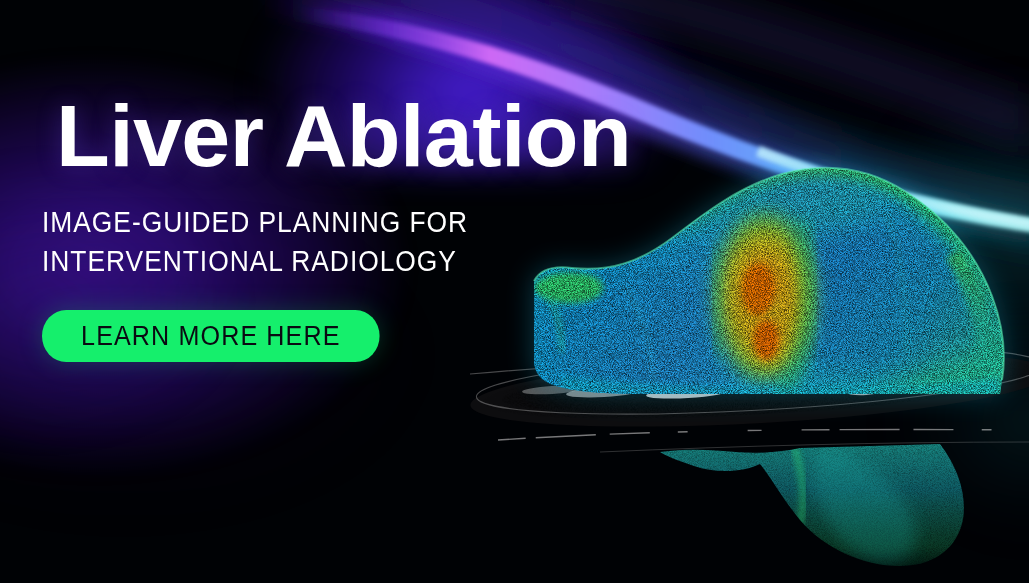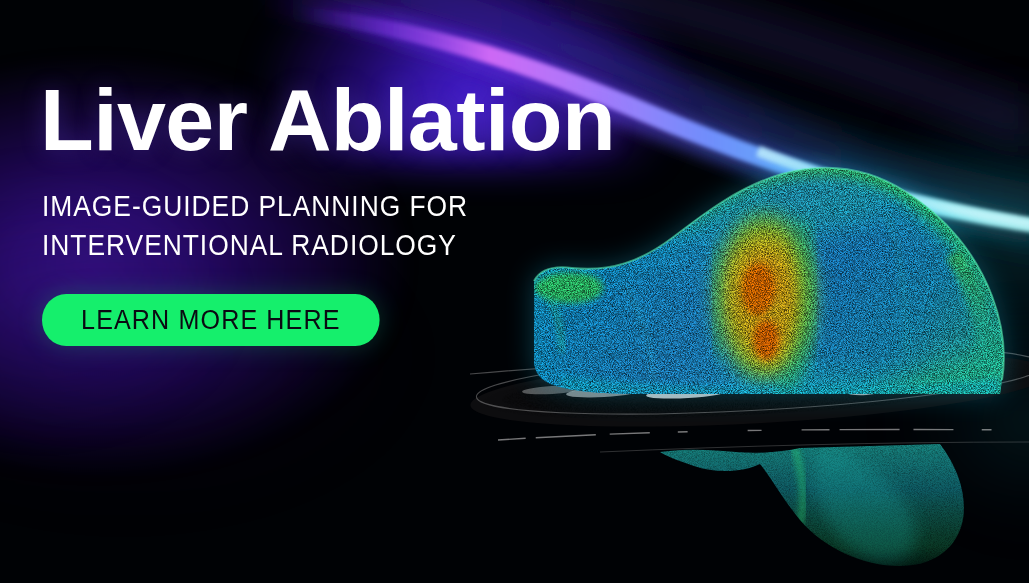--- a/index.html
+++ b/index.html
@@ -62,21 +62,21 @@
   .ribbon-wrap svg{position:absolute;left:0;top:0;}
 
   
   .model-wrap{position:absolute;left:0;top:0;width:1029px;height:583px;}
   .model-wrap svg{position:absolute;left:0;top:0;}
 
   
   .content{position:absolute;left:40px;top:76px;width:620px;}
 
   .title{
-    margin:0;
+    margin:16px;
     font-family:"Liberation Sans",sans-serif;
     font-size:88px;
     line-height:1.0;
     letter-spacing:-0.6px;
     font-weight:700;
     color:#ffffff;
     text-shadow:0 0 24px rgba(120,90,255,.30);
   }
 
   .subtitle{

